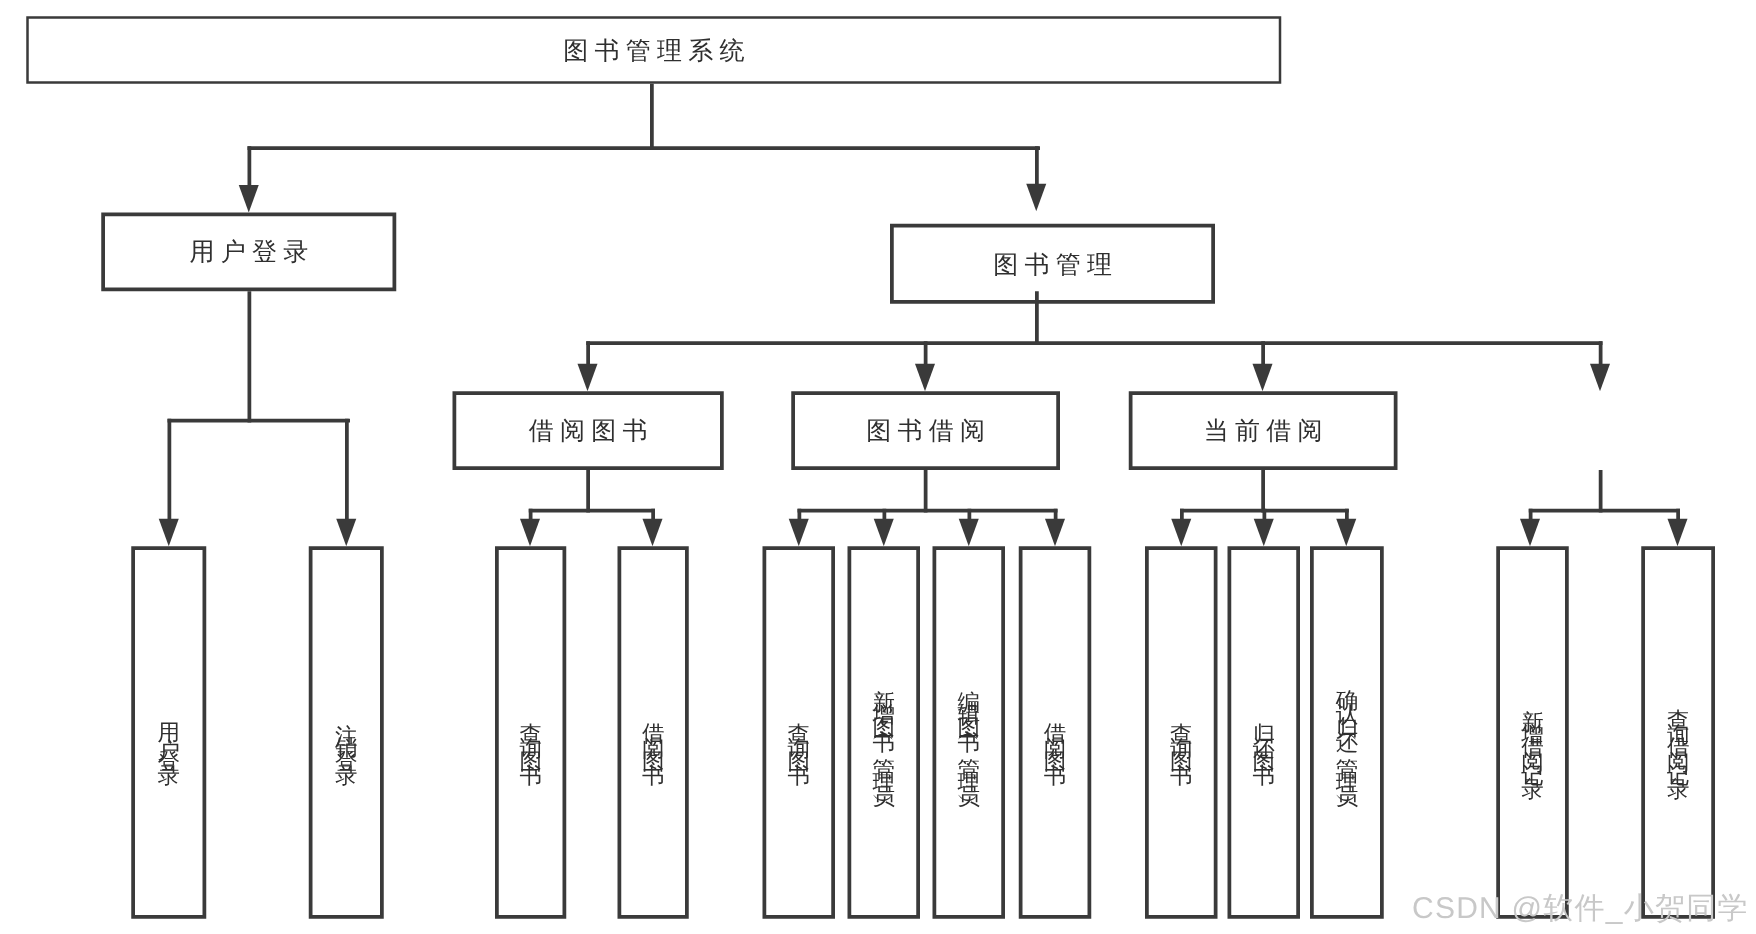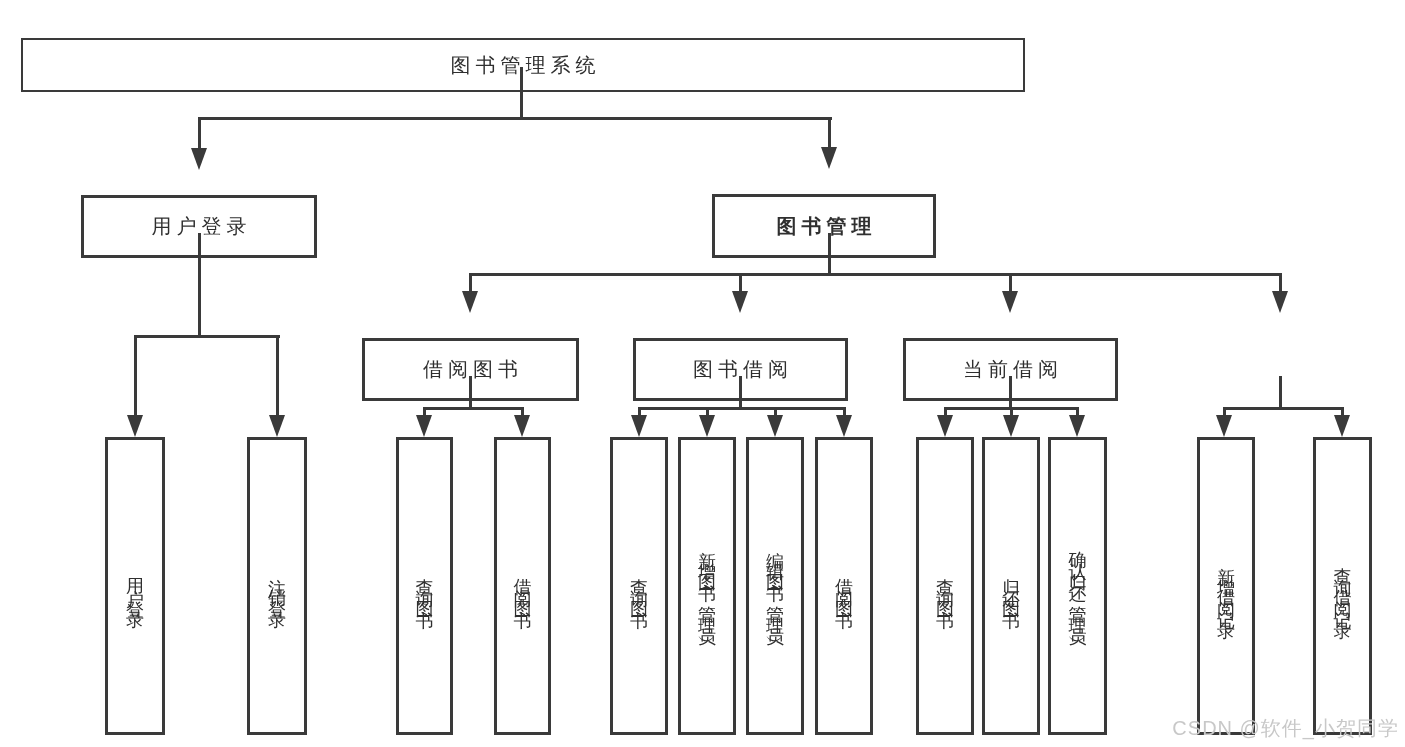--- a/index.html
+++ b/index.html
@@ -12,21 +12,20 @@
     overflow:hidden;
   }
   .hbox{
     position:absolute;
     border:3px solid #3a3a3a;
     background:#ffffff;
     display:flex;align-items:center;justify-content:center;
     font-size:20px;letter-spacing:5px;
     box-sizing:border-box;
     text-indent:5px; 
-    margin-top:25px;
   }
   .hbox.root{border-width:2px;}
   .vbox{
     position:absolute;
     border:3px solid #3a3a3a;
     background:#ffffff;
     display:flex;align-items:center;justify-content:center;
     box-sizing:border-box;
   }
   .vbox span{
@@ -40,42 +39,42 @@
   .line{position:absolute;background:#3a3a3a;}
   .arrow{
     position:absolute;width:0;height:0;
     border-left:8px solid transparent;
     border-right:8px solid transparent;
     border-top:22px solid #3a3a3a;
   }
   .watermark{
     position:absolute;
     right:6px;bottom:5px;
-    font-size:20px;
+    font-size:24px;
     color:#c8c8c8;
     letter-spacing:1px;
     white-space:nowrap;
   }
 </style>
 </head>
 <body>
 
 <div class="canvas">
 
   <div class="hbox root" style="left:21px;top:13px;width:1004px;height:54px;">图书管理系统</div>
 
   <div class="line" style="left:520px;top:67px;width:3px;height:53px;"></div>
   <div class="line" style="left:198px;top:117px;width:634px;height:3px;"></div>
   <div class="line" style="left:198px;top:117px;width:3px;height:34px;"></div>
   <div class="arrow" style="left:191px;top:148px;"></div>
   <div class="line" style="left:828px;top:117px;width:3px;height:33px;"></div>
   <div class="arrow" style="left:821px;top:147px;"></div>
 
   <div class="hbox" style="left:81px;top:170px;width:236px;height:63px;">用户登录</div>
-  <div class="hbox" style="left:712px;top:169px;width:224px;height:64px;font-weight:bold;">图书管理</div>
+  <div class="hbox" style="left:712px;top:179px;width:260px;height:64px;">图书管理</div>
 
   <div class="line" style="left:198px;top:233px;width:3px;height:105px;"></div>
   <div class="line" style="left:134px;top:335px;width:146px;height:3px;"></div>
   <div class="line" style="left:134px;top:335px;width:3px;height:83px;"></div>
   <div class="arrow" style="left:127px;top:415px;"></div>
   <div class="line" style="left:276px;top:335px;width:3px;height:83px;"></div>
   <div class="arrow" style="left:269px;top:415px;"></div>
 
   <div class="line" style="left:828px;top:233px;width:3px;height:43px;"></div>
   <div class="line" style="left:469px;top:273px;width:813px;height:3px;"></div>

